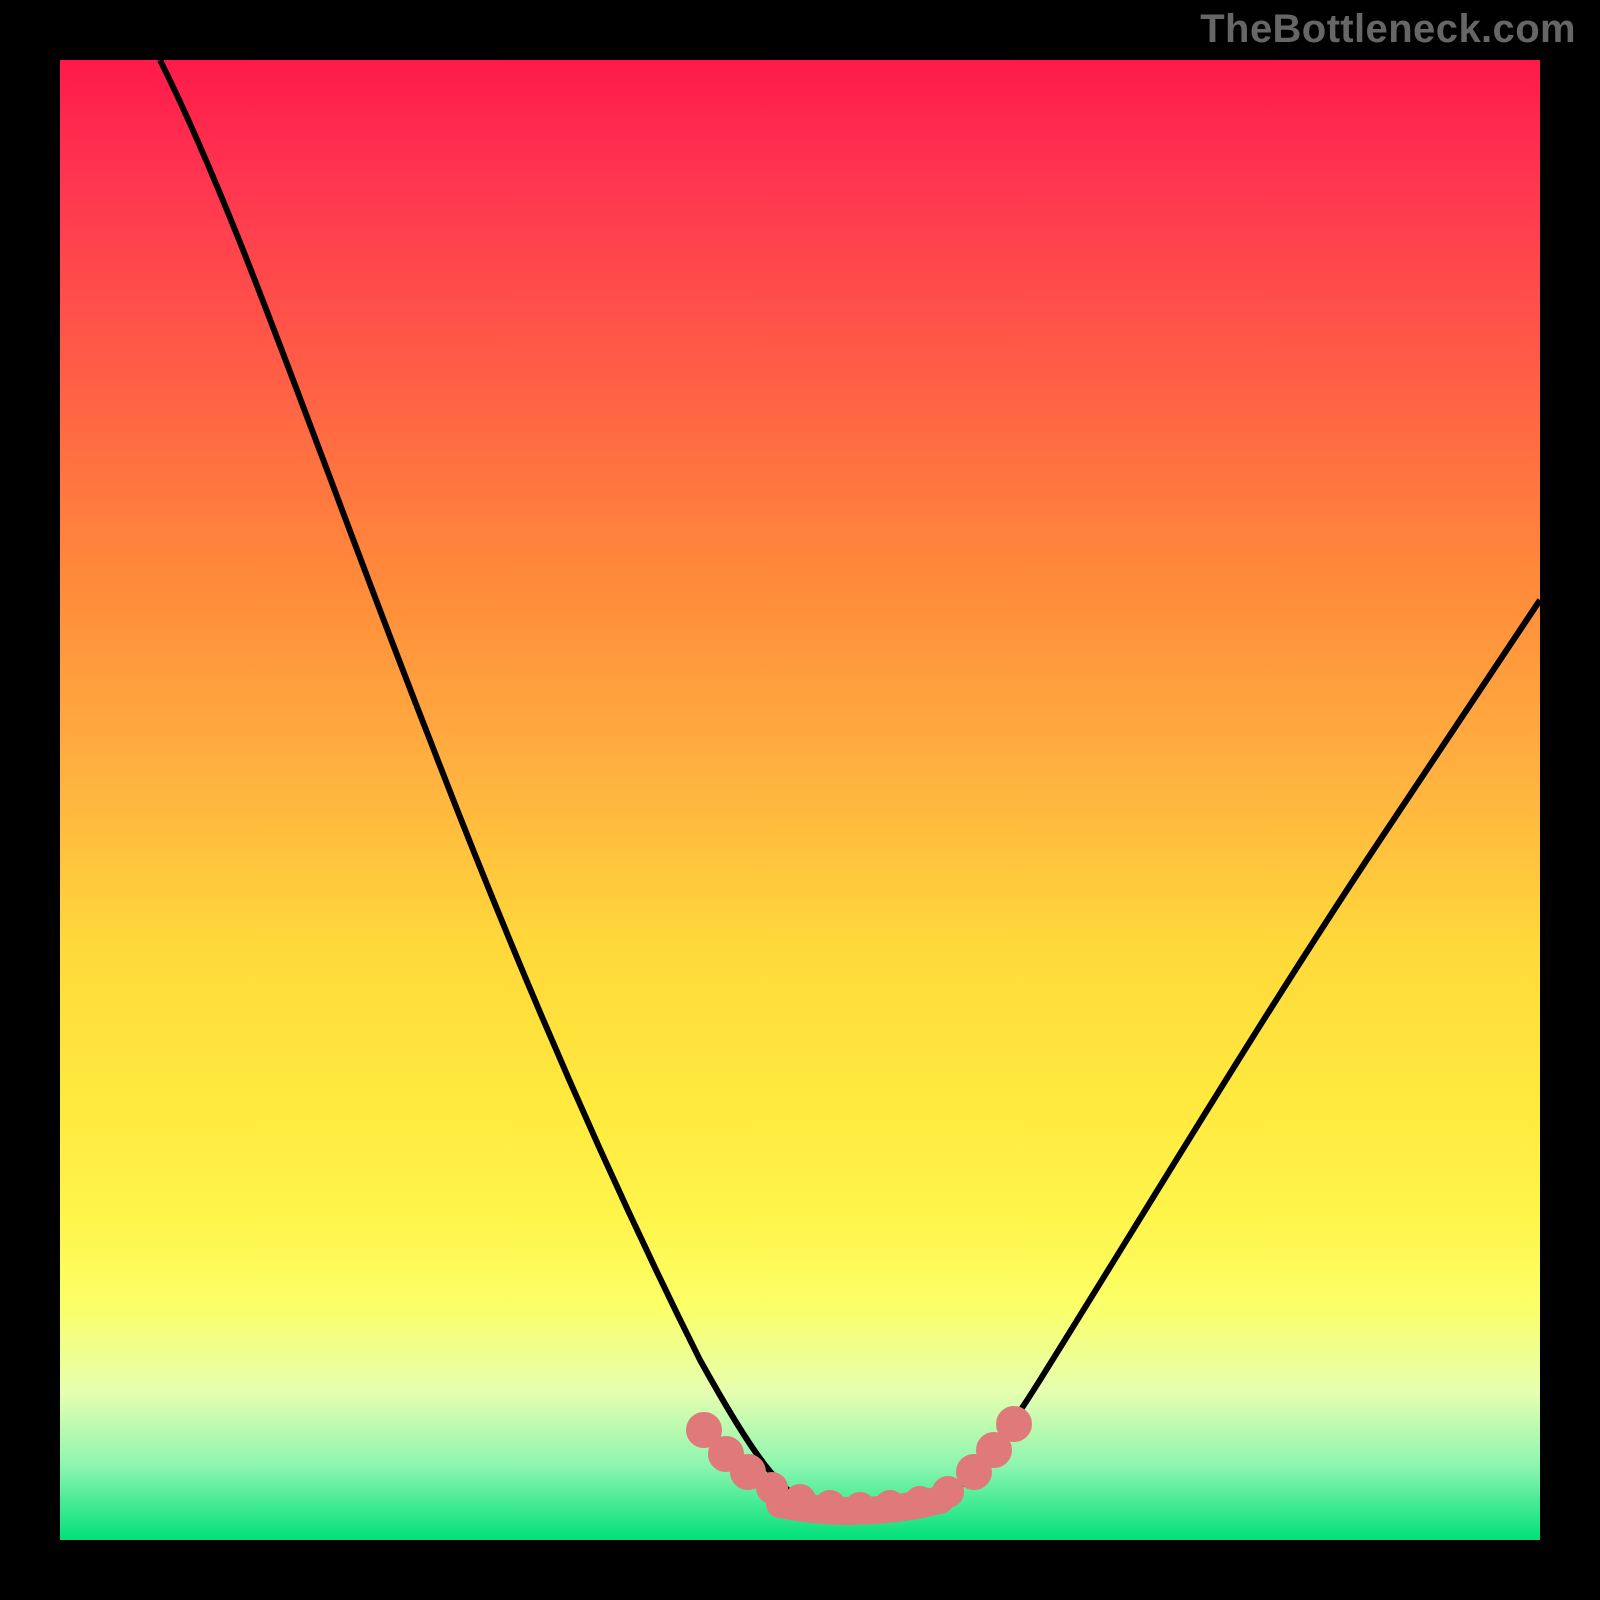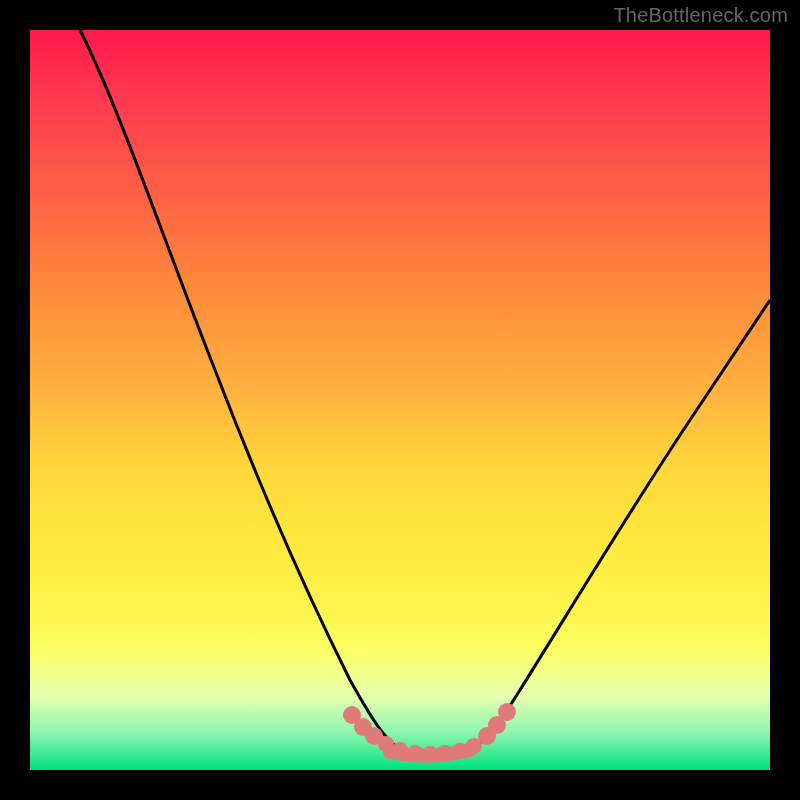--- a/index.html
+++ b/index.html
@@ -40,21 +40,21 @@
       #8cf5b0 95%,
       #00e07a 100%
     );
   }
   .watermark {
     position: absolute;
     top: 4px;
     right: 12px;
     color: #666;
     font-size: 20px;
-    font-weight: 400;
+    font-weight: 700;
     letter-spacing: 0.2px;
     user-select: none;
   }
   svg.curve {
     position: absolute;
     left: 0;
     top: 0;
     width: 740px;
     height: 740px;
     overflow: visible;

